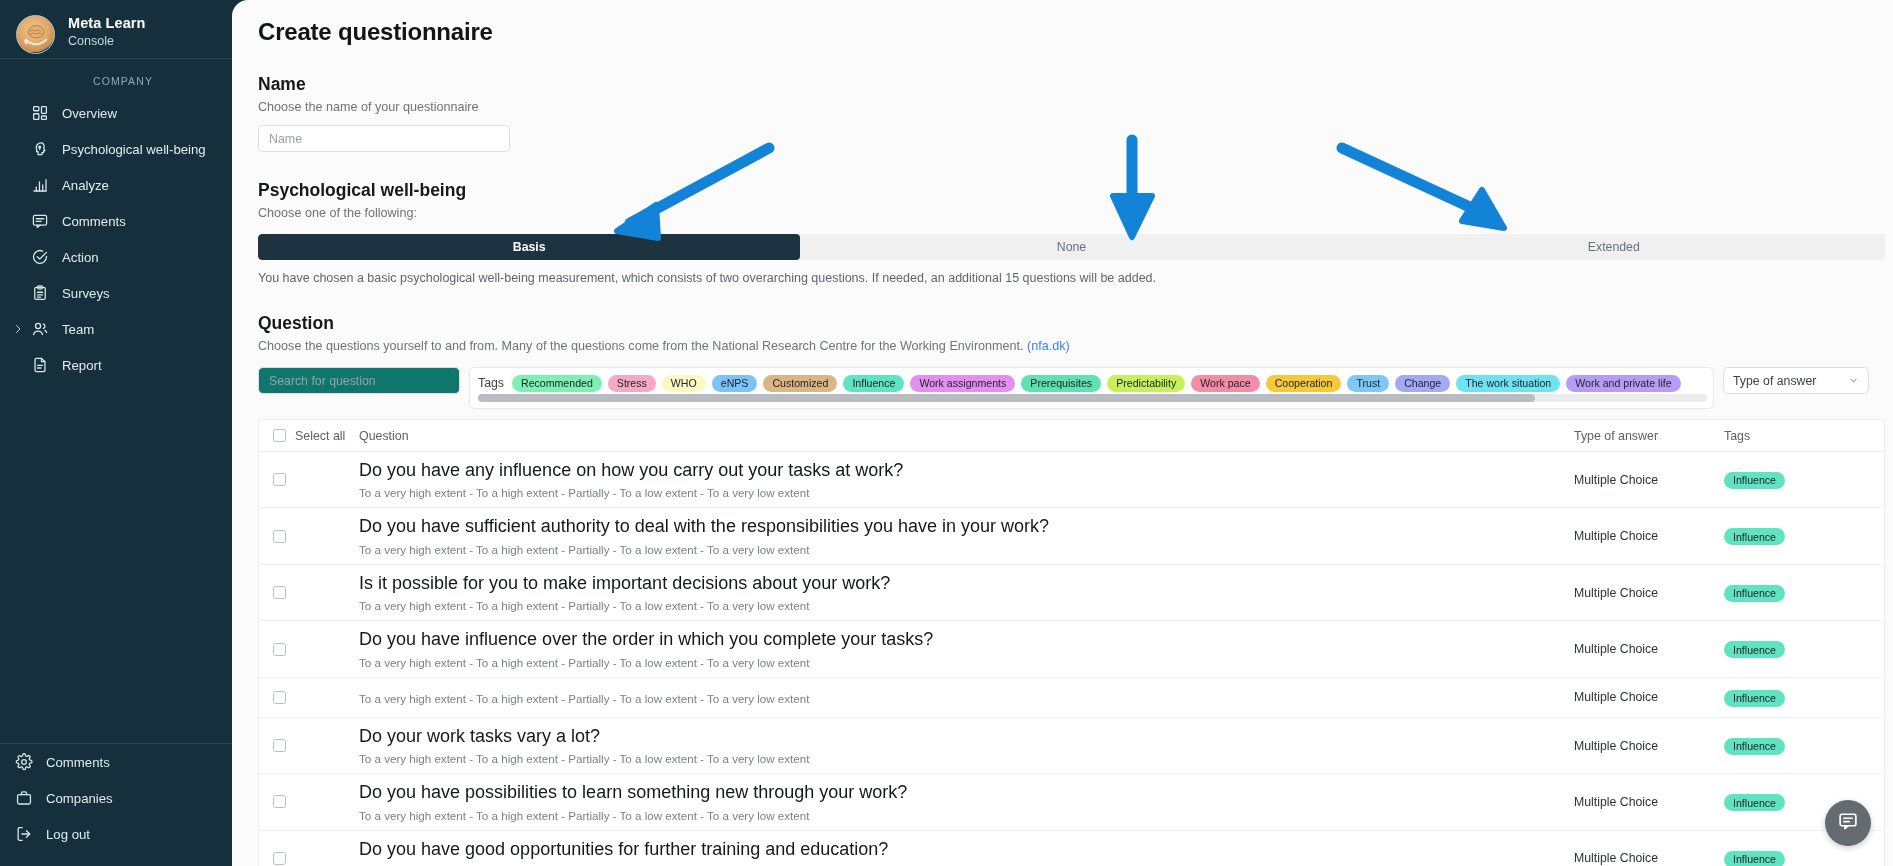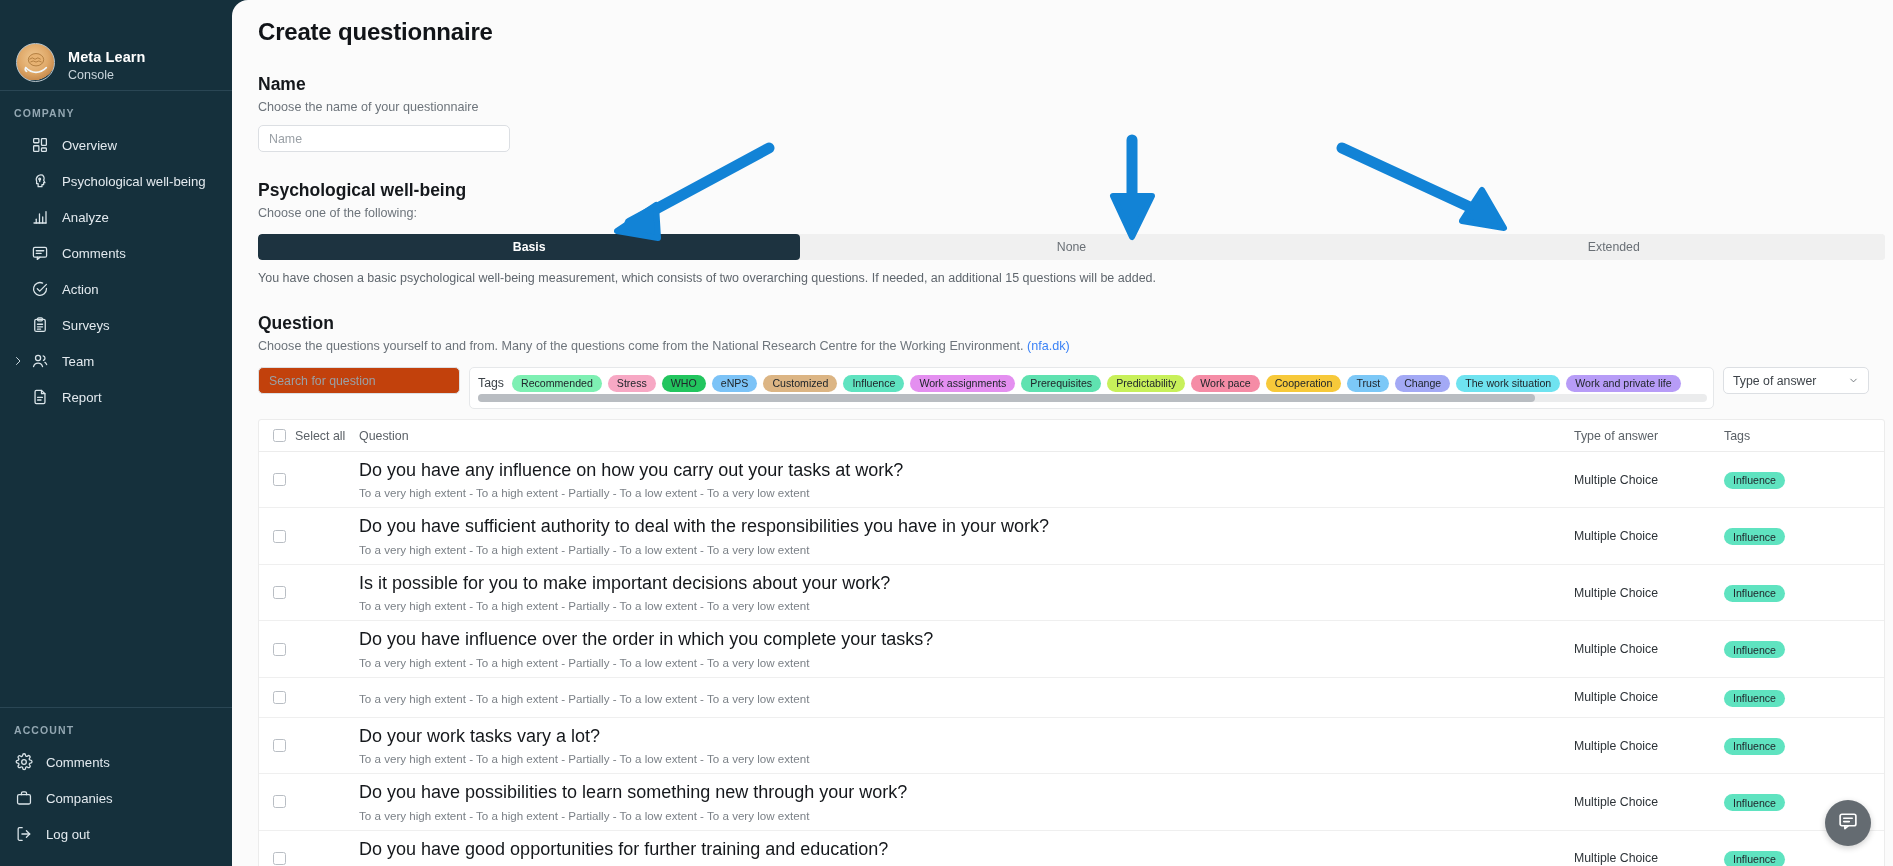--- a/index.html
+++ b/index.html
@@ -14,41 +14,40 @@
   
   #sidebar {
     width: 232px; height: 866px;
     background: #15303c;
     color: #e7edf1;
     flex: 0 0 232px;
     position: relative;
     display: flex; flex-direction: column;
   }
   .brand {
-    height: 58px; display: flex; align-items: flex-end; gap: 13px;
-    padding: 8px 16px;
-    margin-top: 32px;
+    height: 58px; display: flex; align-items: flex-start; gap: 13px;
+    padding: 15px 16px;
   }
   .brand-logo {
     width: 39px; height: 39px; border-radius: 50%;
     background: radial-gradient(circle at 45% 38%, #f0c892 0%, #dfa868 48%, #c88b4e 72%, #1d3b49 73%);
     border: 1.5px solid #b9c6cd;
     display: flex; align-items: center; justify-content: center;
     flex: 0 0 39px; overflow: hidden; position: relative;
   }
   .brand-logo svg { width: 30px; height: 30px; display: block; }
   .brand-text { line-height: 1.15; }
   .brand-name { font-size: 14.5px; font-weight: 700; color: #ffffff; letter-spacing: .1px; }
   .brand-sub { font-size: 12.5px; color: #c9d5dc; margin-top: 2px; }
 
   .sb-divider { height: 1px; background: #2a4654; margin: 0; }
 
   .sb-section {
-    font-size: 10.5px; letter-spacing: 1.1px; font-weight: 700;
-    color: #93a7b2; padding: 16px 0 8px 14px; text-transform: uppercase;
+    font-size: 10.5px; letter-spacing: 1.1px; font-weight: 400;
+    color: #93a7b2; padding: 16px 0 8px 14px; text-transform: uppercase; text-align: center;
   }
   .sb-item {
     display: flex; align-items: center; gap: 13px;
     height: 36px; padding-left: 30px; font-size: 13.2px; color: #e3eaef;
     cursor: pointer; position: relative;
   }
   .sb-item .ico { width: 19px; height: 19px; flex: 0 0 19px; display: flex; align-items: center; justify-content: center; }
   .sb-item .ico svg { width: 18px; height: 18px; stroke: #dbe5ea; fill: none; stroke-width: 1.7; stroke-linecap: round; stroke-linejoin: round; }
   .sb-item .chev {
     position: absolute; left: 12px; top: 50%; transform: translateY(-50%);
@@ -101,21 +100,21 @@
   
   .filterbar {
     margin-top: 14px; display: flex; align-items: flex-start; gap: 9px;
     height: 42px;
   }
   .search-wrap {
     width: 202px; flex: 0 0 202px;
   }
   .search-input {
     width: 100%; height: 27px; border: 1px solid #dcdfe3; border-radius: 5px;
-    background: #c2410c; padding: 0 10px; font-size: 12.3px; color: #111;
+    background: #0f766e; padding: 0 10px; font-size: 12.3px; color: #111;
     font-family: "Liberation Sans", sans-serif;
   }
   .search-input::placeholder { color: #9aa0a6; }
 
   .tags-panel {
     flex: 1 1 auto; min-width: 0;
     background: #fff; border: 1px solid #e6e8ea; border-radius: 5px;
     height: 42px; padding: 4px 6px 0 8px; position: relative; overflow: hidden;
   }
   .tags-row {
@@ -305,21 +304,20 @@
           </svg>
         </span>
       <span>Report</span>
     </div>
 
     <div class="sb-spacer"></div>
 
     <div class="sb-divider"></div>
 
     <div class="sb-bottom">
-      <div class="sb-section">ACCOUNT</div>
 
       <div class="sb-item" style="padding-left:14px">
         <span class="ico">
             <svg viewBox="0 0 24 24">
               <circle cx="12" cy="12" r="3.1"></circle>
               <path d="M19.2 14.4a1.6 1.6 0 0 0 .32 1.76l.06.06a1.9 1.9 0 1 1-2.7 2.7l-.05-.06a1.6 1.6 0 0 0-1.76-.32 1.6 1.6 0 0 0-.97 1.46v.17a1.9 1.9 0 1 1-3.8 0v-.09a1.6 1.6 0 0 0-1.05-1.46 1.6 1.6 0 0 0-1.76.32l-.06.06a1.9 1.9 0 1 1-2.7-2.7l.06-.05a1.6 1.6 0 0 0 .32-1.76 1.6 1.6 0 0 0-1.46-.97h-.17a1.9 1.9 0 1 1 0-3.8h.09a1.6 1.6 0 0 0 1.46-1.05 1.6 1.6 0 0 0-.32-1.76l-.06-.06a1.9 1.9 0 1 1 2.7-2.7l.05.06a1.6 1.6 0 0 0 1.76.32h.08a1.6 1.6 0 0 0 .97-1.46v-.17a1.9 1.9 0 1 1 3.8 0v.09a1.6 1.6 0 0 0 .97 1.46 1.6 1.6 0 0 0 1.76-.32l.06-.06a1.9 1.9 0 1 1 2.7 2.7l-.06.05a1.6 1.6 0 0 0-.32 1.76v.08a1.6 1.6 0 0 0 1.46.97h.17a1.9 1.9 0 1 1 0 3.8h-.09a1.6 1.6 0 0 0-1.46.97z"></path>
             </svg>
           </span>
         <span>Comments</span>
       </div>
@@ -381,21 +379,21 @@
       <div class="filterbar">
         <div class="search-wrap">
           <input class="search-input" type="text" placeholder="Search for question" style="">
         </div>
 
         <div class="tags-panel">
           <div class="tags-row" id="tags-row">
             <span class="tags-label">Tags</span>
           <span class="chip" style="background: rgb(126, 240, 179);">Recommended</span>
               <span class="chip" style="background: rgb(247, 168, 196);">Stress</span>
-              <span class="chip" style="background: #22c55e;">WHO</span>
+              <span class="chip" style="background: #fef9c3;">WHO</span>
               <span class="chip" style="background: rgb(124, 195, 247);">eNPS</span>
               <span class="chip" style="background: rgb(220, 181, 132);">Customized</span>
               <span class="chip" style="background: rgb(95, 227, 192);">Influence</span>
               <span class="chip" style="background: rgb(228, 143, 240);">Work assignments</span>
               <span class="chip" style="background: rgb(95, 226, 176);">Prerequisites</span>
               <span class="chip" style="background: rgb(200, 240, 90);">Predictability</span>
               <span class="chip" style="background: rgb(245, 140, 166);">Work pace</span>
               <span class="chip" style="background: rgb(247, 201, 58);">Cooperation</span>
               <span class="chip" style="background: rgb(124, 200, 247);">Trust</span>
               <span class="chip" style="background: rgb(163, 169, 245);">Change</span>

